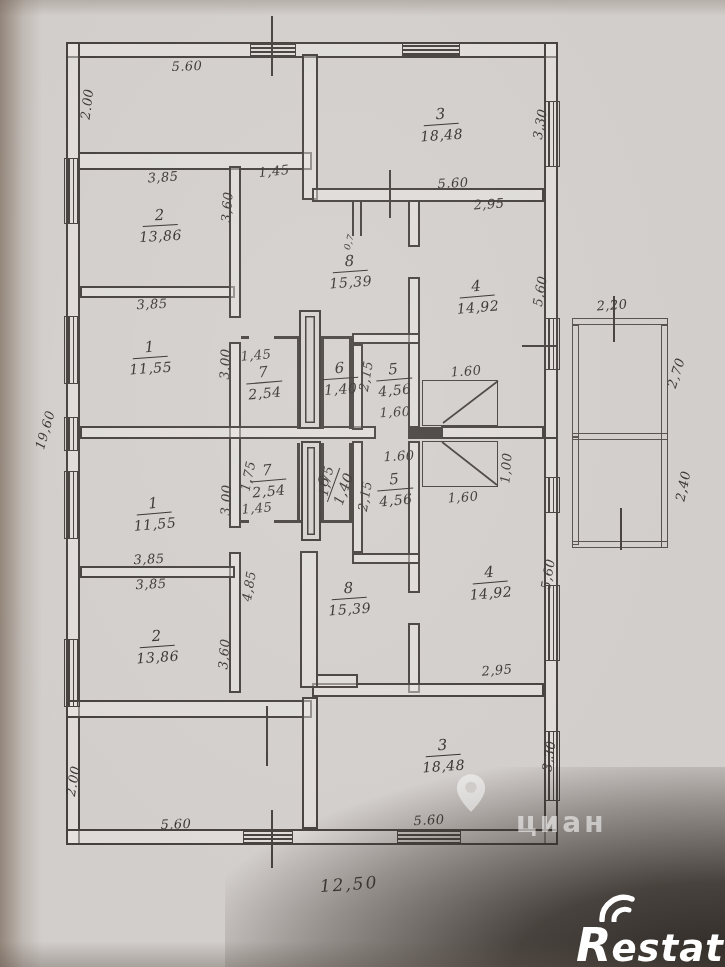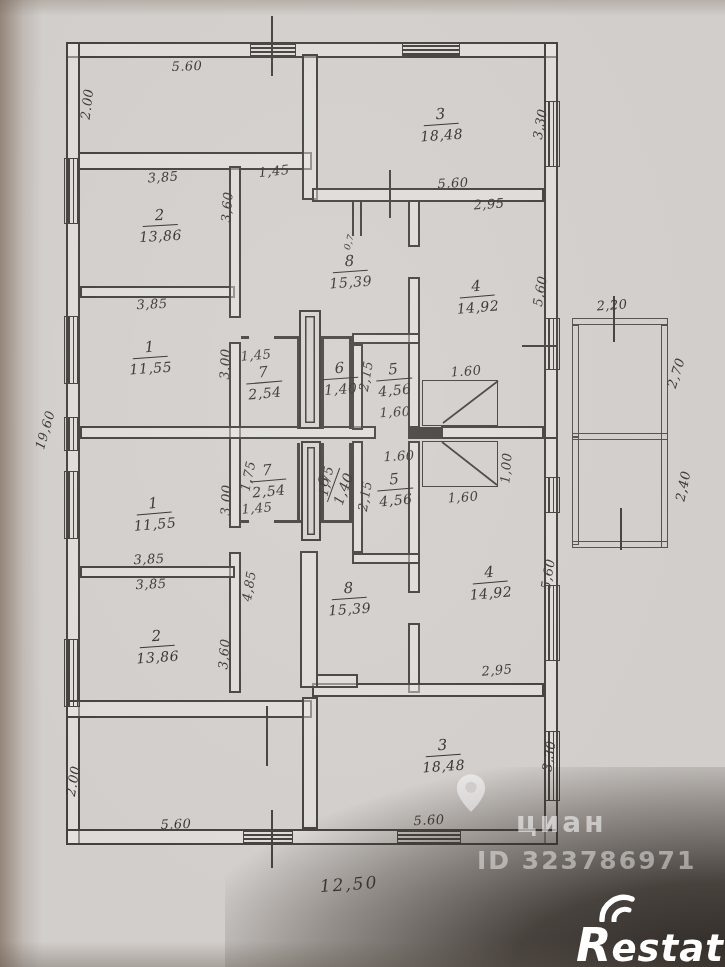--- a/index.html
+++ b/index.html
@@ -204,21 +204,20 @@
   <div class="shade shade-br"></div>
   <div class="shade shade-bottom"></div>
 
   <div class="wm wm-pin">
     <svg width="32" height="42" viewBox="0 0 34 44">
       <path d="M17 2 C8 2 2 9 2 17 c0 11 15 25 15 25 s15 -14 15 -25 C32 9 26 2 17 2 z" fill="rgba(255,255,255,0.5)"></path>
       <circle cx="17" cy="16" r="6" fill="#cfccc9"></circle>
     </svg>
   </div>
   <div class="wm wm-brand">циан</div>
-  <div class="wm wm-id">ID 323786971</div>
 
   <div class="logo">
     <svg class="logo-arcs" width="46" height="30" viewBox="0 0 46 30">
       <path d="M4 28 A22 22 0 0 1 34 7" stroke="#fff" stroke-width="5.5" fill="none" stroke-linecap="round"></path>
       <path d="M16 29 A11 11 0 0 1 31 18" stroke="#fff" stroke-width="5" fill="none" stroke-linecap="round"></path>
     </svg>
     <span class="logo-text"><span class="logo-r">R</span><span class="logo-rest">estate</span></span>
   </div>
 </div>
 

